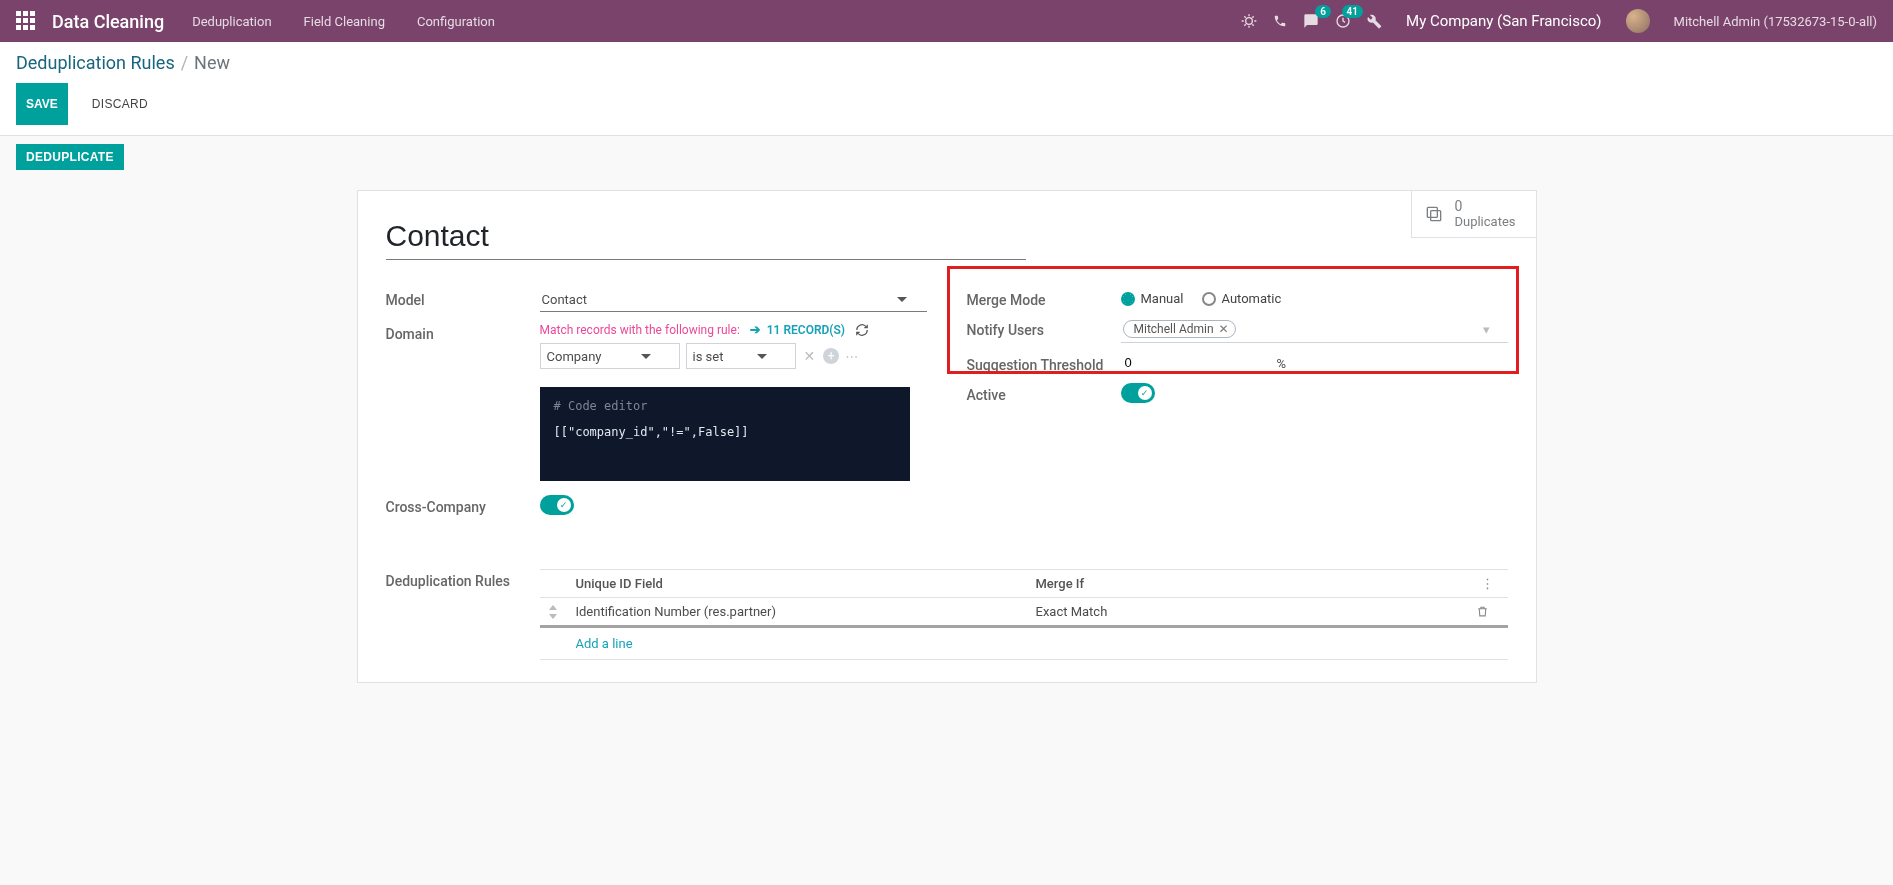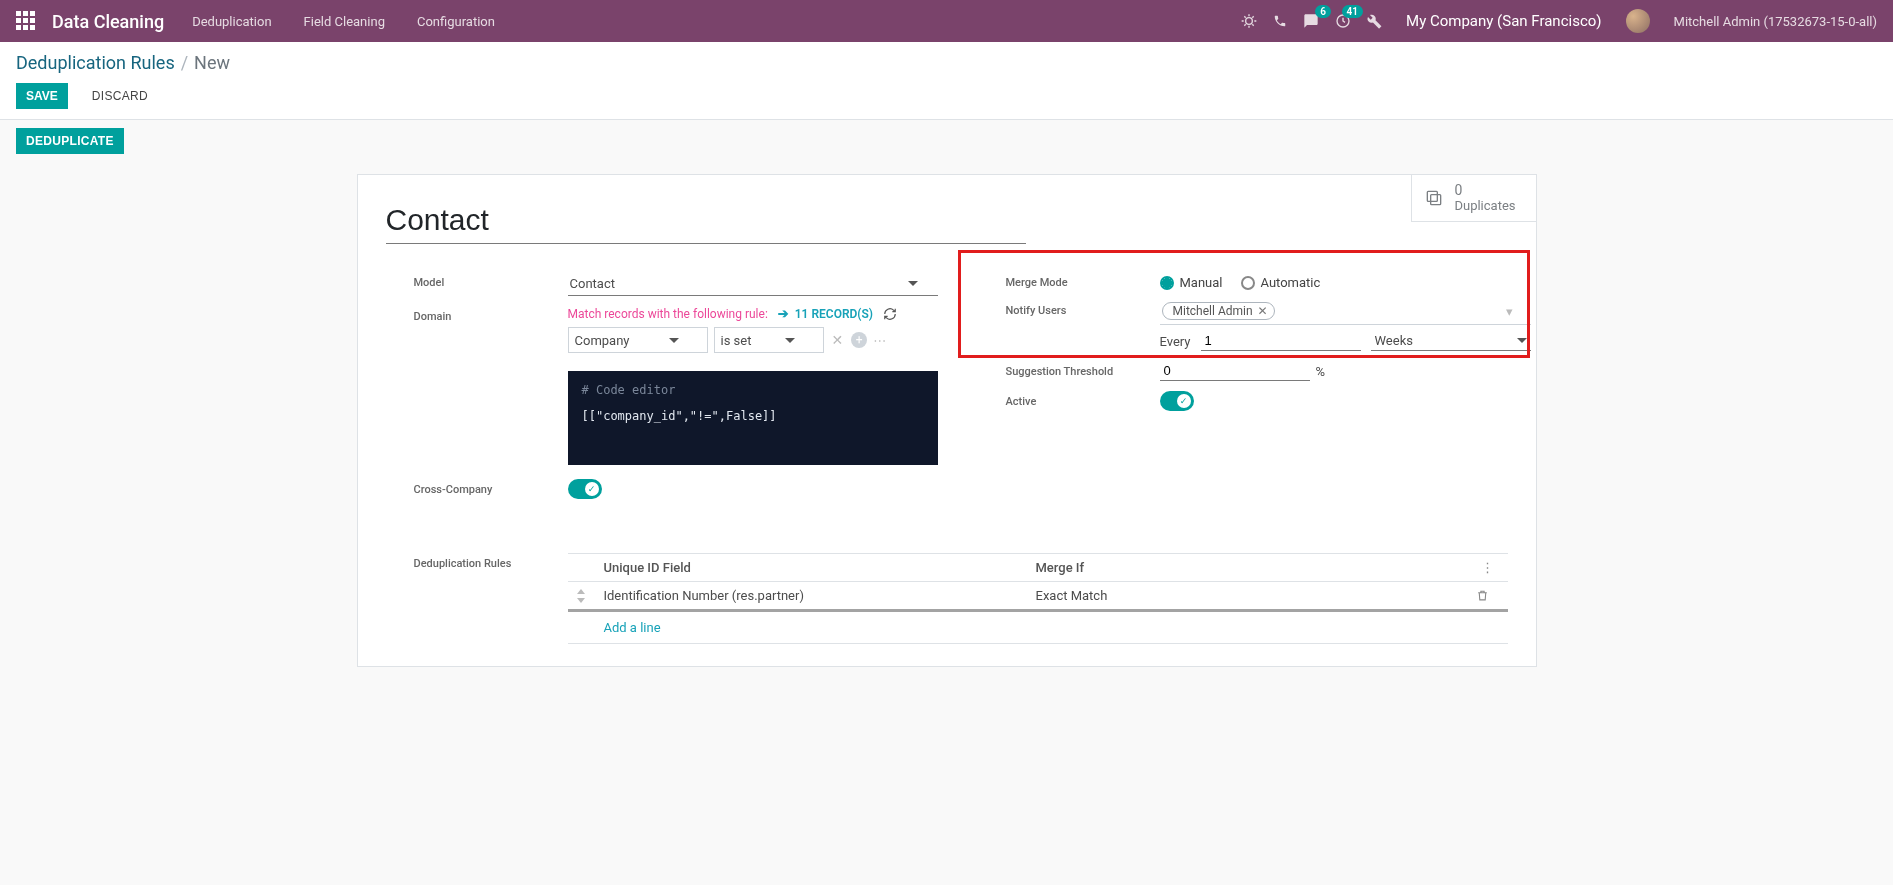--- a/index.html
+++ b/index.html
@@ -17,37 +17,37 @@
   .badge { position: absolute; top: -8px; right: -12px; background: #00a09d; color: #fff; border-radius: 10px; font-size: 10px; padding: 1px 5px; font-weight: 600; }
   .company { color: #ffffff; font-size: 15px; margin: 0 8px; }
   .user { display: flex; align-items: center; gap: 24px; color: #e6dbe2; font-size: 13px; }
   .avatar { width: 24px; height: 24px; border-radius: 50%; background: radial-gradient(circle at 30% 30%, #d9b38c, #8d6e63); display: inline-block; }
   
   .cp { background: #fff; border-bottom: 1px solid #dee2e6; padding: 10px 16px 0; }
   .breadcrumb { font-size: 18px; color: #5b899e; display: flex; align-items: center; gap: 6px; margin-bottom: 10px; }
   .breadcrumb .sep { color: #adb5bd; }
   .breadcrumb .current { color: #6c757d; }
   .cp-buttons { display: flex; gap: 14px; align-items: center; padding-bottom: 10px; }
-  .btn { border: none; cursor: pointer; font-size: 12px; padding: 6px 10px; }
+  .btn { border: none; cursor: pointer; font-size: 12px; padding: 14px 10px; }
   .btn-primary { background: #00a09d; color: #fff; font-weight: 600; text-transform: uppercase; }
   .btn-link-discard { background: none; color: #444; font-size: 12px; letter-spacing: 0.3px; }
   .status-row { padding: 8px 16px; }
   .btn-dedup { background: #00a09d; color: #fff; font-weight: 600; font-size: 12px; padding: 6px 10px; letter-spacing: 0.3px; }
   
   .sheet-wrap { display: flex; justify-content: center; padding-top: 12px; }
   .sheet { width: 1180px; background: #fff; border: 1px solid #dee2e6; position: relative; }
   .stat-btn { position: absolute; top: 0; right: 0; border-left: 1px solid #dee2e6; border-bottom: 1px solid #dee2e6; padding: 8px 20px 8px 12px; display: flex; align-items: center; gap: 10px; cursor: pointer; color: #7b7f83; }
   .stat-btn .count { font-size: 14px; line-height: 1.1; }
   .stat-btn .lbl { font-size: 13px; }
   .sheet-inner { padding: 24px 28px 12px; }
   .title-input { font-size: 30px; font-weight: 400; color: #212529; border: none; border-bottom: 1px solid #7a7a7a; width: 640px; padding: 4px 0 6px; outline: none; }
   .form-cols { display: flex; gap: 40px; margin-top: 28px; }
   .col { flex: 1; }
   .row { display: flex; align-items: flex-start; margin-bottom: 10px; }
-  .row .label { width: 154px; flex-shrink: 0; font-weight: 500; color: #666; font-size: 11px; padding-top: 4px; margin-left: 28px; }
+  .row .label { width: 154px; flex-shrink: 0; font-weight: 500; color: #666; font-size: 14px; padding-top: 4px; }
   .row .value { flex: 1; }
   .select-like { border: none; border-bottom: 1px solid #7a7a7a; width: 100%; padding: 4px 20px 4px 2px; font-size: 13px; background: none; position: relative; display: flex; justify-content: space-between; align-items: center; cursor: pointer; }
   .caret-down { width: 0; height: 0; border-left: 5px solid transparent; border-right: 5px solid transparent; border-top: 5px solid #555; }
   .domain-text { font-size: 12px; color: #ec4899; }
   .domain-line1 { display: flex; align-items: center; gap: 10px; margin-bottom: 6px; }
   .rec-link { color: #17a2b8; font-weight: 600; font-size: 12px; display: inline-flex; align-items: center; gap: 6px; cursor: pointer; }
   .arrow-ic { font-size: 13px; color: #17a2b8; }
   .refresh-ic { color: #555; cursor: pointer; }
   .domain-line2 { display: flex; align-items: center; gap: 6px; margin-bottom: 18px; }
   .dl-select { border: 1px solid #ced4da; padding: 3px 28px 3px 6px; background: #fff; font-size: 13px; min-width: 140px; height: 26px; display: flex; align-items: center; justify-content: space-between; cursor: pointer; }
@@ -257,28 +257,20 @@
           <div class="row">
             <div class="label">Notify Users</div>
             <div class="value">
               <div class="tags-field">
                 <span class="tag">
                   <span>Mitchell Admin</span>
                   <span class="x">✕</span>
                 </span>
                 <span class="caret">▾</span>
               </div>
-              <div class="every-line">
-                <span>Every</span>
-                <input class="inline-input" value="1" style="">
-                <div class="inline-select">
-                  <span>Weeks</span>
-                  <span class="caret-down"></span>
-                </div>
-              </div>
             </div>
           </div>
 
           <div class="row">
             <div class="label">Suggestion Threshold</div>
             <div class="value pct-wrap">
               <input class="pct-input" value="0" style="">
               <span>%</span>
             </div>
           </div>

